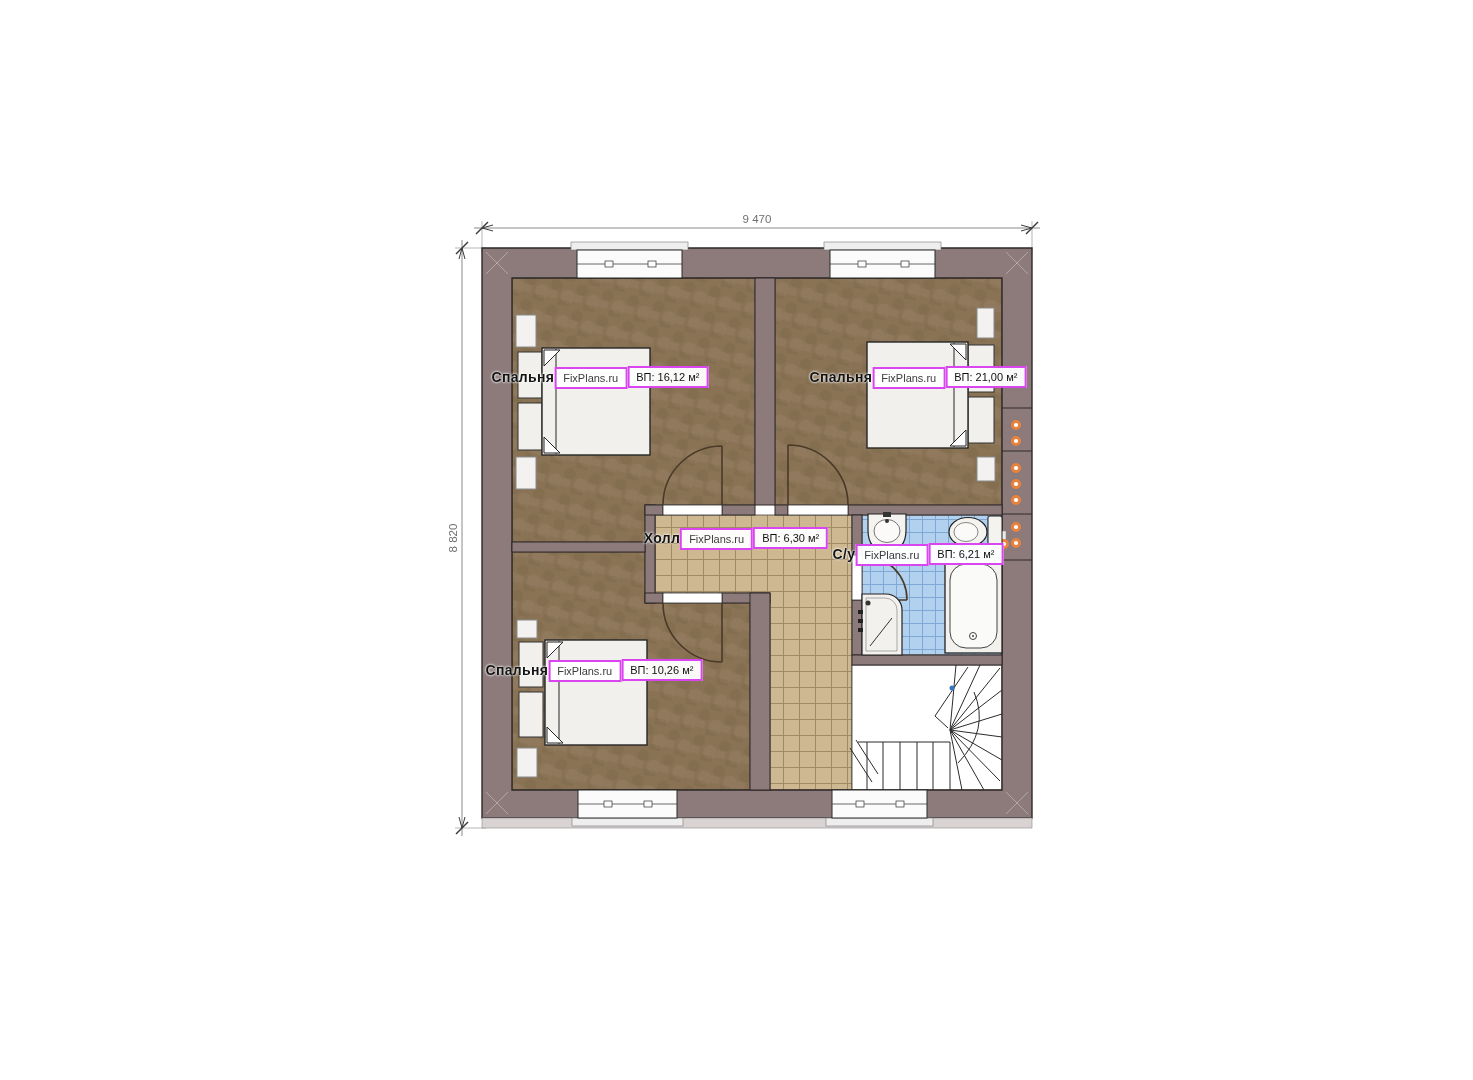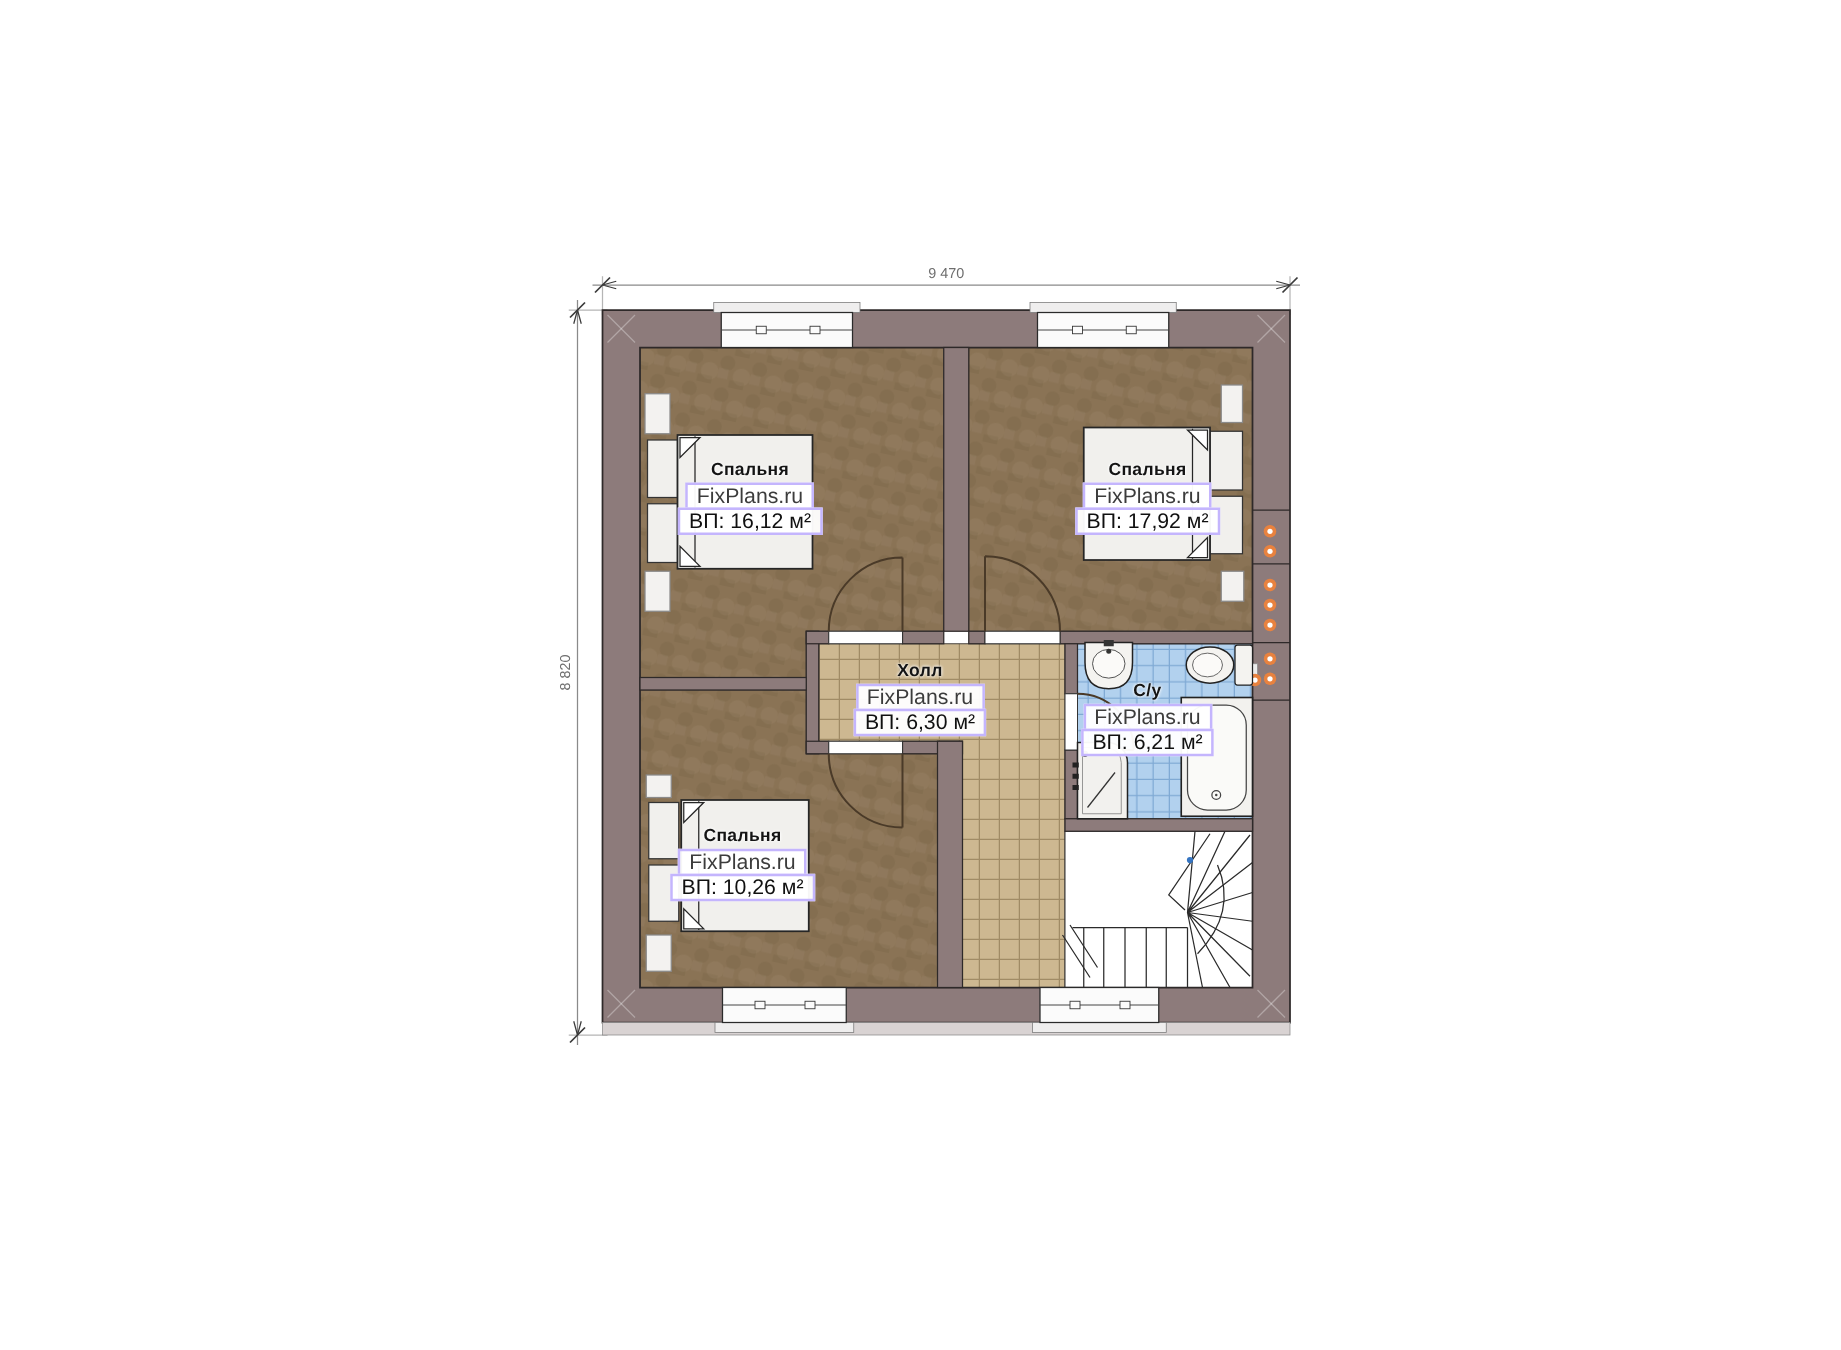--- a/index.html
+++ b/index.html
@@ -1,23 +1,23 @@
 <!DOCTYPE html>
 <html><head>
 <meta charset="utf-8">
 <style>
   html,body{margin:0;padding:0;background:#fff;}
   body{width:1473px;height:1080px;overflow:hidden;font-family:"Liberation Sans","DejaVu Sans",sans-serif;}
   #canvas{position:relative;width:1473px;height:1080px;background:#ffffff;}
   #plan-svg{position:absolute;left:0;top:0;}
-  .room-label{position:absolute;transform:translateX(-50%);display:flex;flex-direction:column;align-items:center;z-index:5;}
+  .room-label{position:absolute;transform:translateX(-50%);display:flex;flex-direction:row;align-items:center;z-index:5;}
   .room-name{font-size:14px;font-weight:bold;color:#141414;letter-spacing:.3px;
              text-shadow:0 0 2px #fff,0 0 3px #fff;margin-bottom:3px;white-space:nowrap;}
-  .wm-box,.area-box{background:rgba(255,255,255,.96);border:2px solid #c4b5fd;
-             font-size:17px;line-height:16px;padding:1px 7px;white-space:nowrap;}
+  .wm-box,.area-box{background:rgba(255,255,255,.96);border:2px solid #d946ef;
+             font-size:11px;line-height:16px;padding:1px 7px;white-space:nowrap;}
   .wm-box{color:#3c3c3c;}
   .area-box{color:#101010;margin-top:-2px;}
   .dim-label{position:absolute;font-size:11.5px;color:#6e6e6e;transform:translate(-50%,-50%);
              background:#fff;padding:0 4px;white-space:nowrap;z-index:4;}
   .dim-label.vertical{transform:translate(-50%,-50%) rotate(-90deg);}
 </style>
 </head>
 <body>
 
 <div id="canvas">
@@ -265,21 +265,21 @@
 
   <div class="room-label" style="left:600px;top:367px">
     <div class="room-name">Спальня</div>
     <div class="wm-box">FixPlans.ru</div>
     <div class="area-box">ВП: 16,12 м²</div>
   </div>
 
   <div class="room-label" style="left:918px;top:367px">
     <div class="room-name">Спальня</div>
     <div class="wm-box">FixPlans.ru</div>
-    <div class="area-box">ВП: 17,92 м²</div>
+    <div class="area-box">ВП: 21,00 м²</div>
   </div>
 
   <div class="room-label" style="left:594px;top:660px">
     <div class="room-name">Спальня</div>
     <div class="wm-box">FixPlans.ru</div>
     <div class="area-box">ВП: 10,26 м²</div>
   </div>
 
   <div class="room-label" style="left:736px;top:528px">
     <div class="room-name">Холл</div>

